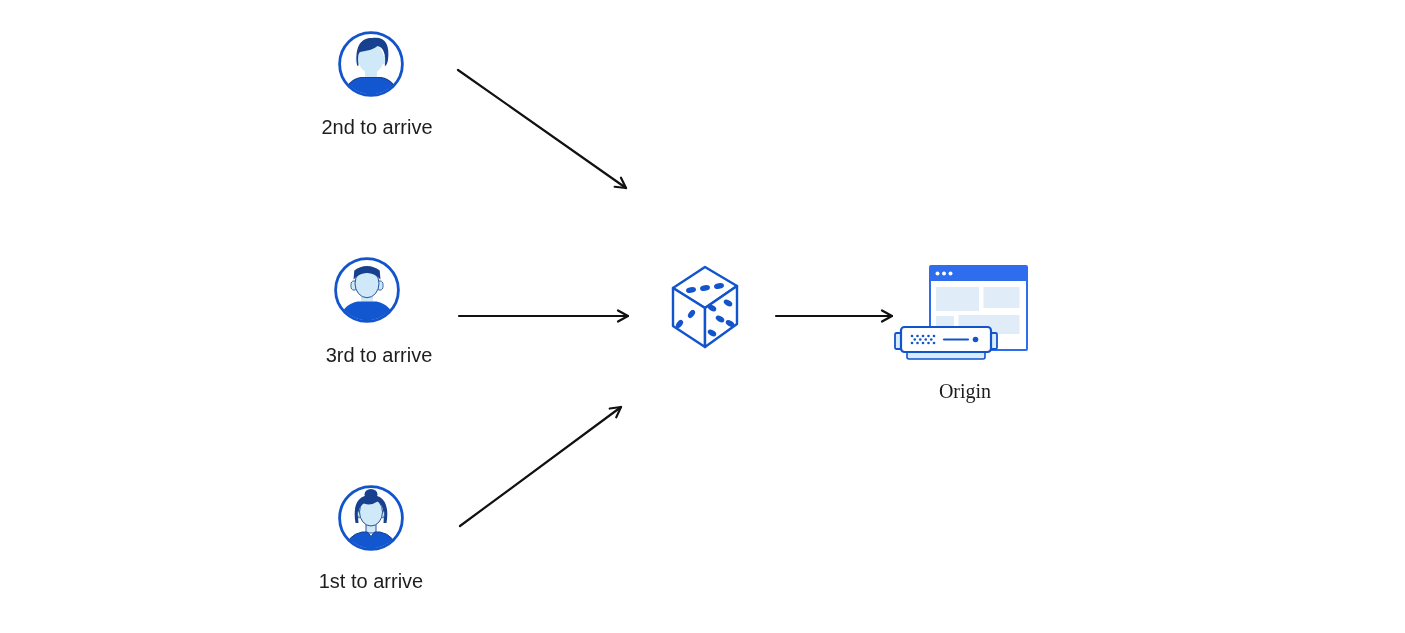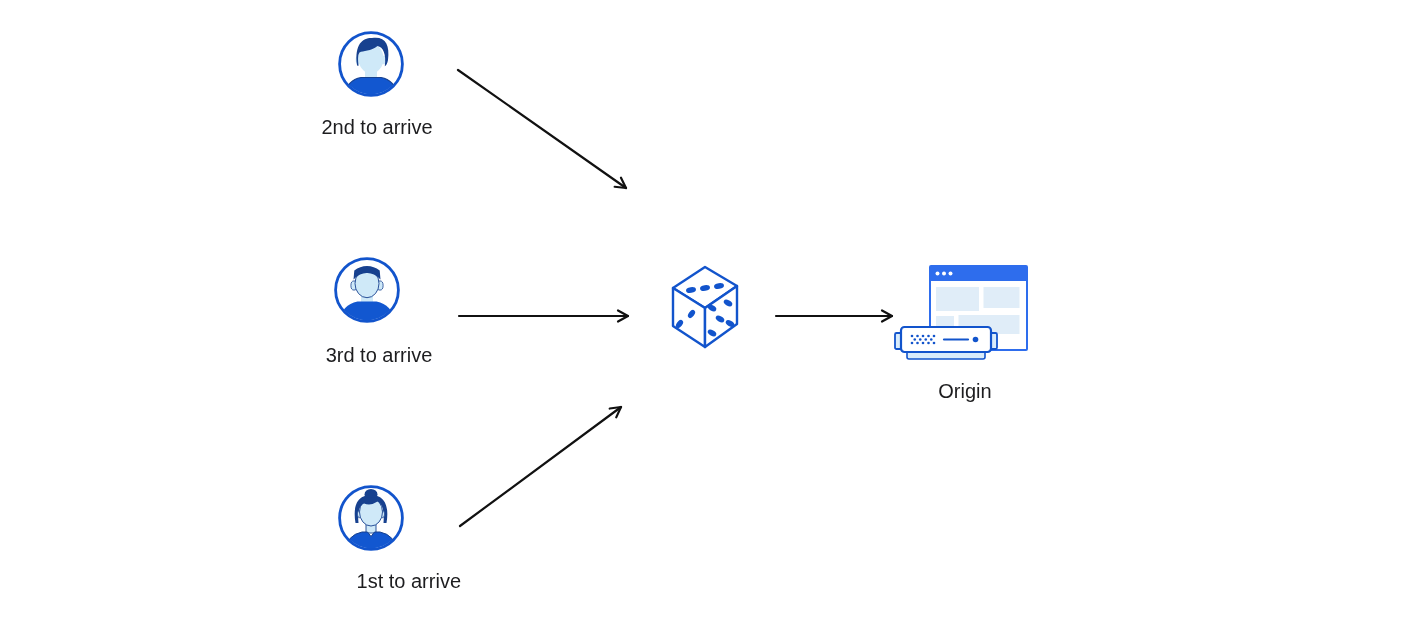--- a/index.html
+++ b/index.html
@@ -112,21 +112,21 @@
         <path class="fl-navy" d="M17.5,38 C13.5,14 25,10 33,10 C41,10 52.5,14 48.5,38 L45.5,38 C46.5,26 44.5,18 40,16.5 C33,21.5 27,19.5 25.5,17.5 C21,19.5 19.5,27 20.5,38 Z"></path>
         <path class="fl-face st-n" stroke-width="0.9" d="M28,36 h10 v12 h-10 Z"></path>
         <ellipse class="fl-face st-n" stroke-width="0.8" cx="21.8" cy="29" rx="2.5" ry="3.8"></ellipse>
         <ellipse class="fl-face st-n" stroke-width="0.8" cx="44.2" cy="29" rx="2.5" ry="3.8"></ellipse>
         <ellipse class="fl-face st-n" stroke-width="0.9" cx="33" cy="27" rx="11.5" ry="14"></ellipse>
         <path class="fl-navy" d="M20,28 Q18.5,12 33,12 Q47.5,12 46,28 Q44.5,18.5 39.5,16.5 Q33,21 26,18.5 Q21.5,20.5 20,28 Z"></path>
         <path class="fl-shirt st-n" stroke-width="1" d="M7,66 Q9,50 24,47 L29.5,47 L33,51.5 L36.5,47 L42,47 Q57,50 59,66 Z"></path>
       </g>
     </svg>
   </div>
-  <div class="abs node-label" style="left:281px;top:568px;text-align:right;">1st to arrive</div>
+  <div class="abs node-label" style="left:281px;top:568px;">1st to arrive</div>
 
   <div class="abs" style="left:668px;top:264px;">
     <svg width="74" height="86" viewBox="0 0 74 86">
       <g class="fl-w st-a" stroke-width="2.4" stroke-linejoin="round">
         <path d="M37,3 L5,24 L37,44 L69,22 Z"></path>
         <path d="M5,24 L37,44 L37,83 L5,62 Z"></path>
         <path d="M69,22 L37,44 L37,83 L69,60 Z"></path>
       </g>
       <g class="fl-a">
 
@@ -182,15 +182,15 @@
             <circle cx="27.5" cy="81" r="1.3"></circle>
             <circle cx="33" cy="81" r="1.3"></circle>
             <circle cx="38.5" cy="81" r="1.3"></circle>
             <circle cx="44" cy="81" r="1.3"></circle>
         </g>
         <line class="st-a" x1="54" y1="77.5" x2="78" y2="77.5" stroke-width="2.2" stroke-linecap="round"></line>
         <circle class="fl-a" cx="85.5" cy="77.5" r="2.8"></circle>
       </g>
     </svg>
   </div>
-  <div class="abs node-label" style="left:875px;top:378px;">Origin</div>
+  <div class="abs node-label" style="left:875px;top:378px;font-family:Liberation Serif, serif;">Origin</div>
 
 </div>
 
 </body></html>

